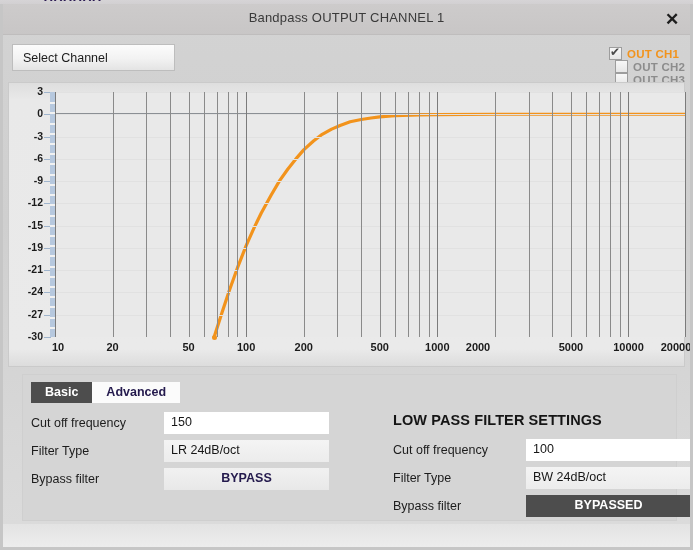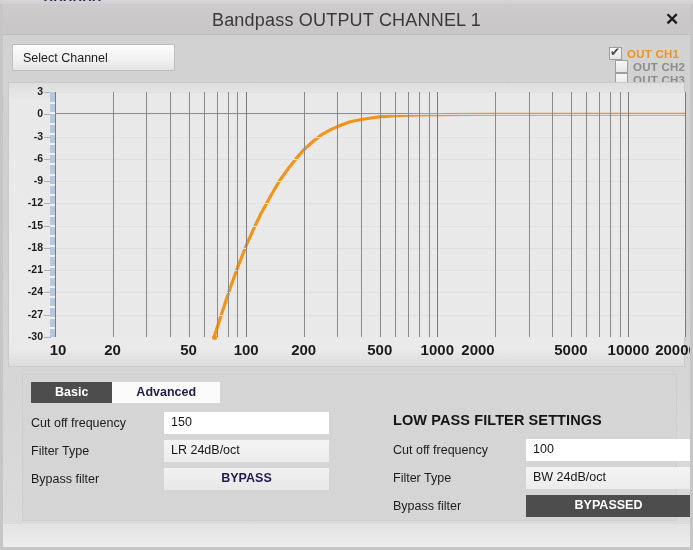--- a/index.html
+++ b/index.html
@@ -56,21 +56,21 @@
     position: absolute;
     left: 0; top: 0;
     width: 693px; height: 30px;
     background: linear-gradient(#cdcbcb 0%, #c8c6c6 100%);
     border-bottom: 1px solid #bfbdbd;
   }
   #title-text {
     position: absolute;
     left: 0; right: 0; top: 6px;
     text-align: center;
-    font-size: 18px;
+    font-size: 13px;
     color: #3a3a3a;
     letter-spacing: 0.2px;
   }
   #close-btn {
     position: absolute;
     right: 10px; top: 6px;
     width: 22px; height: 20px;
     text-align: center;
     font-size: 17px;
     font-weight: bold;
@@ -213,21 +213,21 @@
   
   #xaxis {
     position: absolute;
     left: 46px; top: 256px;
     width: 631px; height: 20px;
   }
   .xlab {
     position: absolute;
     top: 2px;
     transform: translateX(-50%);
-    font-size: 15px;
+    font-size: 11px;
     color: #1b1b1b;
     font-weight: bold;
     white-space: nowrap;
   }
   #orange-dot {
     position: absolute;
     width: 5px; height: 5px;
     border-radius: 50%;
     background: #f2931c;
     top: -4px;
@@ -242,21 +242,21 @@
     border: 1px solid #cfcfcf;
     box-sizing: border-box;
   }
   #tabs {
     position: absolute;
     left: 8px; top: 7px;
     display: flex;
   }
   .tab {
     height: 21px;
-    padding: 0 24px;
+    padding: 0 14px;
     font-size: 12.5px;
     font-weight: bold;
     line-height: 21px;
     cursor: pointer;
     box-sizing: border-box;
   }
   .tab.active {
     background: #4d4d4d;
     color: #ffffff;
   }
@@ -375,21 +375,21 @@
         <div class="ylab" style="top: 37.5455px;">-3</div>
         <div class="ytick" style="top: 44.5455px;"></div>
         <div class="ylab" style="top: 59.8182px;">-6</div>
         <div class="ytick" style="top: 66.8182px;"></div>
         <div class="ylab" style="top: 82.0909px;">-9</div>
         <div class="ytick" style="top: 89.0909px;"></div>
         <div class="ylab" style="top: 104.364px;">-12</div>
         <div class="ytick" style="top: 111.364px;"></div>
         <div class="ylab" style="top: 126.636px;">-15</div>
         <div class="ytick" style="top: 133.636px;"></div>
-        <div class="ylab" style="top: 148.909px;">-18</div>
+        <div class="ylab" style="top: 148.909px;">-19</div>
         <div class="ytick" style="top: 155.909px;"></div>
         <div class="ylab" style="top: 171.182px;">-21</div>
         <div class="ytick" style="top: 178.182px;"></div>
         <div class="ylab" style="top: 193.455px;">-24</div>
         <div class="ytick" style="top: 200.455px;"></div>
         <div class="ylab" style="top: 215.727px;">-27</div>
         <div class="ytick" style="top: 222.727px;"></div>
         <div class="ylab" style="top: 238px;">-30</div>
         <div class="ytick" style="top: 245px;"></div>
       </div>

